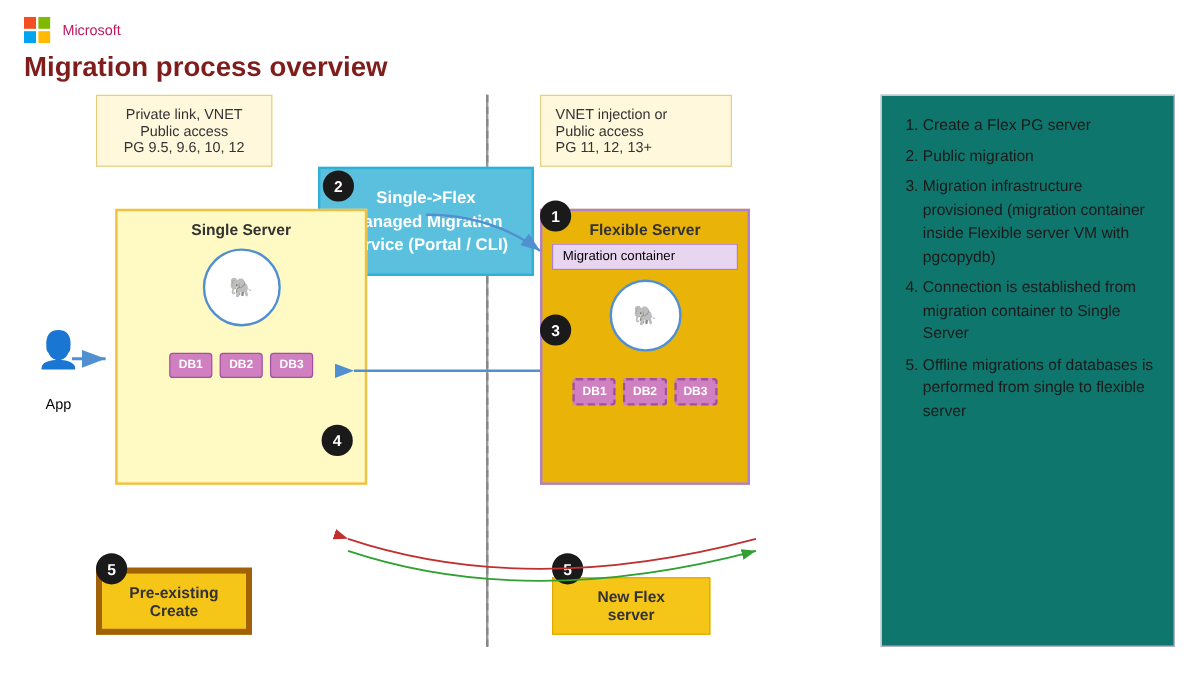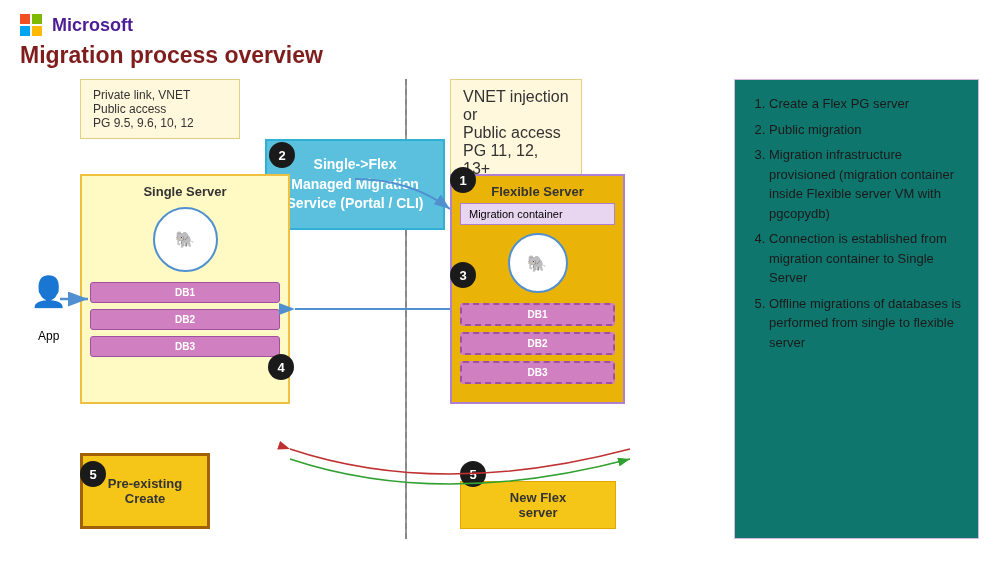--- a/index.html
+++ b/index.html
@@ -18,23 +18,23 @@
       align-items: center;
       gap: 10px;
     }
 
     .ms-logo {
       width: 22px;
       height: 22px;
     }
 
     .ms-logo-text {
-      font-size: 18px;
-      color: #4c1d95;
-      font-weight: 700;
+      font-size: 12px;
+      color: #be185d;
+      font-weight: 400;
     }
 
     .page-title {
       font-size: 23px;
       font-weight: 700;
       color: #7f1d1d;
       padding: 0 20px 10px 20px;
     }
 
     .main-content {
@@ -71,54 +71,55 @@
     
     .private-link-box {
       position: absolute;
       top: 0;
       left: 60px;
       background: #fff8dc;
       border: 1px solid #e0d080;
       padding: 8px 12px;
       font-size: 12px;
       color: #333;
-      width: 160px;
+      width: 147px;
+      text-align: center;
     }
 
     .vnet-box {
       position: absolute;
       top: 0;
       left: 430px;
       background: #fff8dc;
       border: 1px solid #e0d080;
       padding: 8px 12px;
-      font-size: 16px;
-      color: #333;
-      width: 132px;
+      font-size: 12px;
+      color: #333;
+      width: 160px;
     }
 
     .migration-service-box {
       position: absolute;
       top: 60px;
       left: 245px;
       background: #5bc0de;
       border: 2px solid #31b0d5;
       padding: 14px 16px;
       font-size: 14px;
       font-weight: 600;
       color: #fff;
       text-align: center;
       width: 180px;
       line-height: 1.4;
     }
 
     .single-server-box {
       position: absolute;
       top: 95px;
-      left: 60px;
+      left: 76px;
       background: #fff9c4;
       border: 2px solid #f0c040;
       padding: 8px;
       width: 210px;
       height: 230px;
     }
 
     .single-server-label {
       font-size: 13px;
       font-weight: 600;
@@ -160,22 +161,21 @@
       left: 10px;
       text-align: center;
       font-size: 12px;
     }
 
     
     .db-row {
       display: flex;
       gap: 6px;
       justify-content: center;
-      margin-top: 10px;
-      flex-direction: column;
+      margin-top: 22px;
     }
 
     .db-cylinder {
       background: #d080c0;
       border: 1px solid #a050a0;
       border-radius: 3px;
       padding: 4px 6px;
       font-size: 10px;
       color: white;
       font-weight: 600;
@@ -208,41 +208,41 @@
       display: flex;
       align-items: center;
       justify-content: center;
     }
 
     .pre-existing-box {
       position: absolute;
       bottom: 10px;
       left: 60px;
       background: #f5c518;
-      border: 3px solid #a16207;
-      padding: 20px 14px;
+      border: 5px solid #a16207;
+      padding: 8px 14px;
       font-size: 13px;
       font-weight: 600;
       color: #333;
       text-align: center;
       width: 130px;
     }
 
     .new-flex-box {
       position: absolute;
       bottom: 10px;
       left: 440px;
       background: #f5c518;
       border: 1px solid #e0a800;
       padding: 8px 14px;
       font-size: 13px;
       font-weight: 600;
       color: #333;
       text-align: center;
-      width: 156px;
+      width: 132px;
     }
 
     
     .arrow-svg {
       position: absolute;
       top: 0;
       left: 0;
       width: 100%;
       height: 100%;
       pointer-events: none;

